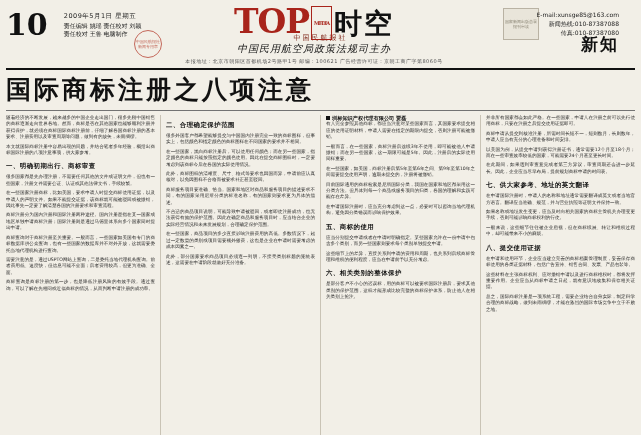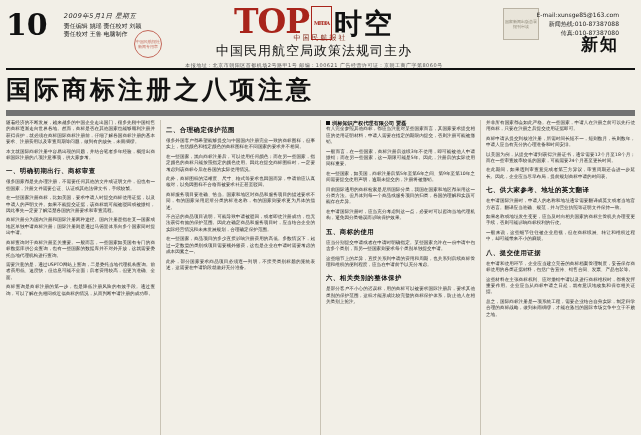--- a/index.html
+++ b/index.html
@@ -38,42 +38,42 @@
   }
   .bignum{
     font-family:"DejaVu Serif","Liberation Serif",serif;
     font-size:30px;font-weight:bold;line-height:26px;
     color:#111;
   }
   .mh-left-text{
     font-size:6px;line-height:8px;color:#222;
   }
   .mh-left-text .dateline{
-    font-size:6.5px;margin-bottom:2px;letter-spacing:.5px;font-style:italic;
+    font-size:6.5px;margin-bottom:2px;letter-spacing:.5px;
   }
   .mh-left-text .credits div{white-space:nowrap;}
   .mh-center{
     position:absolute;left:158px;top:2px;width:300px;text-align:center;
   }
   .top-logo{
     font-family:"DejaVu Serif","Liberation Serif",serif;
     font-size:33px;font-weight:bold;line-height:32px;
     color:#a8241b;
     letter-spacing:-1px;
   }
   .top-logo .cn{
     color:#111;font-size:28px;letter-spacing:2px;
   }
   .media-badge{
     display:inline-block;
     font-size:5px;border:1px solid #a8241b;color:#a8241b;
     padding:0 2px;vertical-align:8px;margin:0 2px;
   }
   .mh-sub{
-    font-size:13px;color:#111;margin-top:2px;letter-spacing:1px;
+    font-size:10px;color:#111;margin-top:2px;letter-spacing:1px;font-style:italic;
   }
   .mh-sub2{
     font-size:5px;color:#555;margin-top:2px;letter-spacing:.5px;
   }
   .mh-right{
     position:absolute;right:16px;top:6px;text-align:right;
     font-size:6px;line-height:9px;color:#222;
   }
   .mh-right .xinzhi{
     font-family:"DejaVu Serif","Liberation Serif",serif;
@@ -91,21 +91,21 @@
   }
   .mh-seal{
     position:absolute;left:128px;top:26px;
     width:26px;height:26px;border-radius:50%;
     border:1px solid #b43b2c;color:#b43b2c;
     font-size:4px;display:flex;align-items:center;justify-content:center;
     text-align:center;line-height:5px;opacity:.75;
   }
   
   .headline-wrap{
-    border-bottom:6px solid #737373;
+    border-bottom:1px solid #737373;
     padding:6px 0 6px 0;
   }
   .headline{
     font-family:"DejaVu Serif","Liberation Serif",serif;
     font-size:25px;font-weight:bold;letter-spacing:3px;
     color:#111;line-height:28px;
   }
   
   .body{
     display:flex;

